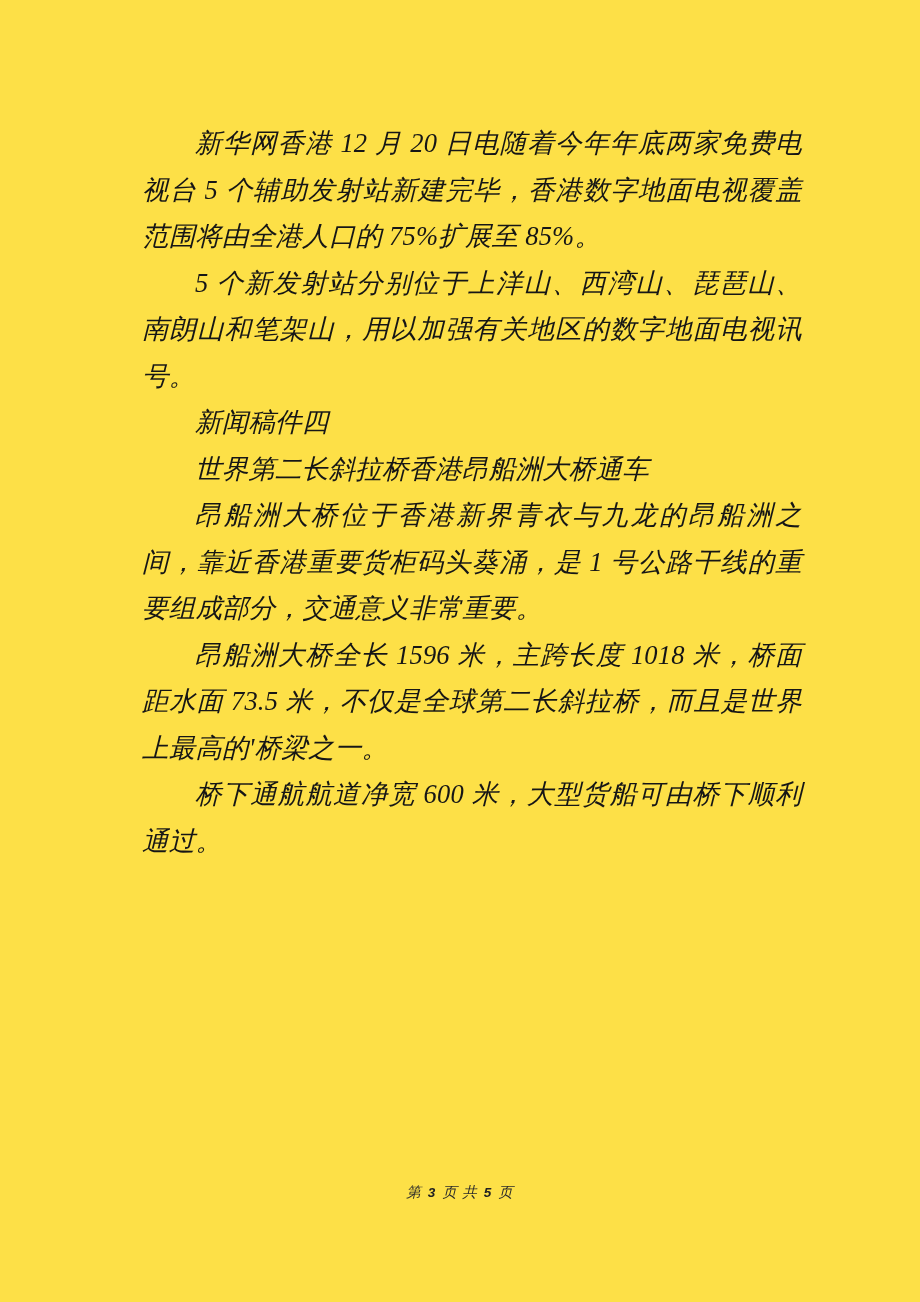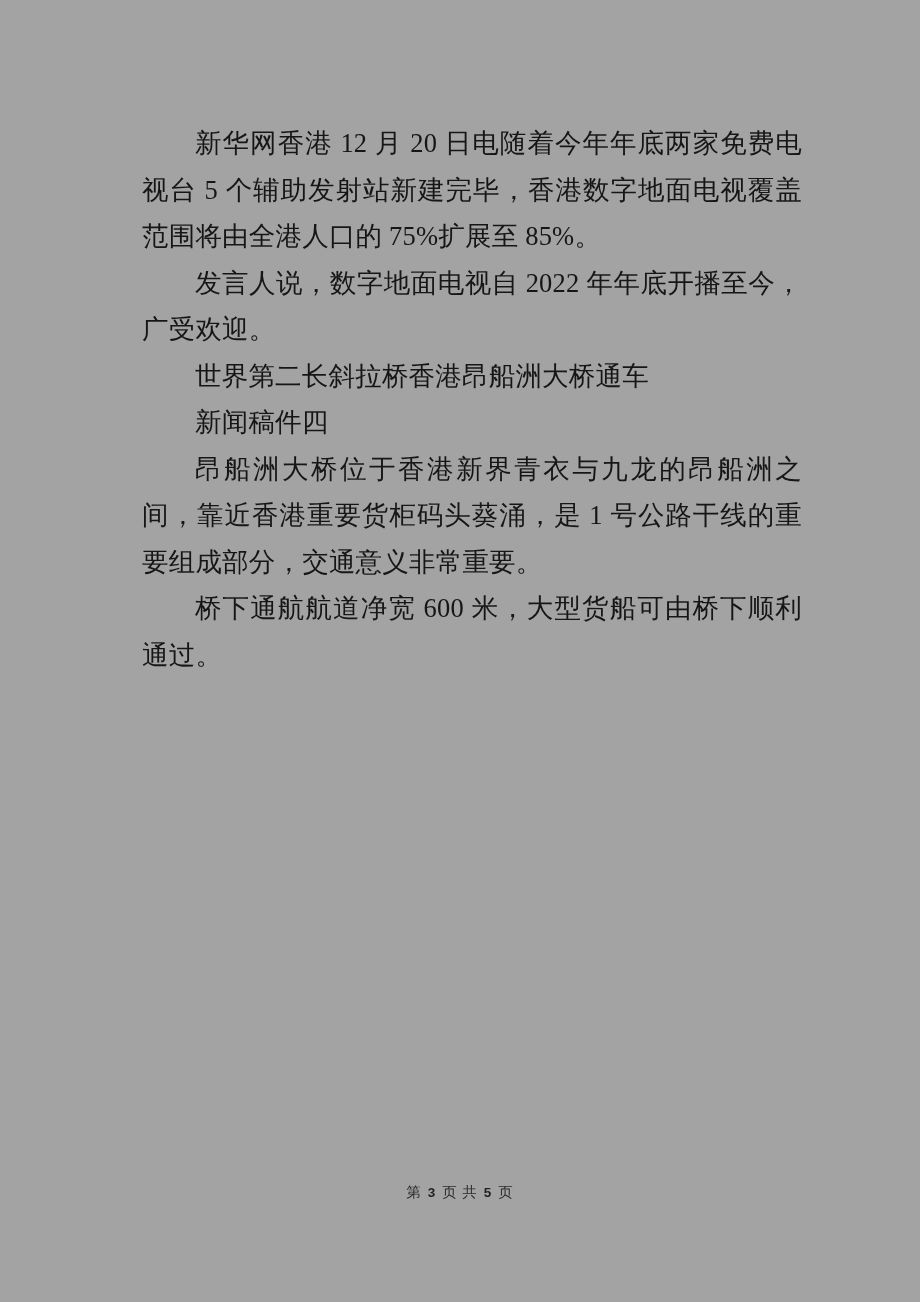--- a/index.html
+++ b/index.html
@@ -10,21 +10,22 @@
   body {
     width: 920px;
     height: 1302px;
     position: relative;
     overflow: hidden;
     font-family: "Liberation Serif", "DejaVu Serif", serif;
   }
   .page {
     position: absolute;
     inset: 0;
-    background: #a3a3a3;
+    background: #fde047;
+    font-style: italic;
   }
   .content {
     position: absolute;
     left: 142px;
     top: 120px;
     width: 660px;
     color: #161616;
     font-size: 26.5px;
     line-height: 46.5px;
     text-align: justify;
@@ -56,24 +57,25 @@
     color: #222222;
   }
 </style>
 </head>
 <body>
 
 <div class="page">
 
   <div class="content">
     <p>新华网香港 12 月 20 日电随着今年年底两家免费电视台 5 个辅助发射站新建完毕，香港数字地面电视覆盖范围将由全港人口的 75%扩展至 85%。</p>
-    <p>发言人说，数字地面电视自 2022 年年底开播至今，广受欢迎。</p>
+    <p>5 个新发射站分别位于上洋山、西湾山、琵琶山、南朗山和笔架山，用以加强有关地区的数字地面电视讯号。</p>
+    <p>新闻稿件四</p>
     <p>世界第二长斜拉桥香港昂船洲大桥通车</p>
-    <p>新闻稿件四</p>
     <p>昂船洲大桥位于香港新界青衣与九龙的昂船洲之间，靠近香港重要货柜码头葵涌，是 1 号公路干线的重要组成部分，交通意义非常重要。</p>
+    <p>昂船洲大桥全长 1596 米，主跨长度 1018 米，桥面距水面 73.5 米，不仅是全球第二长斜拉桥，而且是世界上最高的'桥梁之一。</p>
     <p>桥下通航航道净宽 600 米，大型货船可由桥下顺利通过。</p>
   </div>
 
   <div class="footer">
     <span>第</span>
     <span class="num">3</span>
     <span>页 共</span>
     <span class="num">5</span>
     <span>页</span>
   </div>

